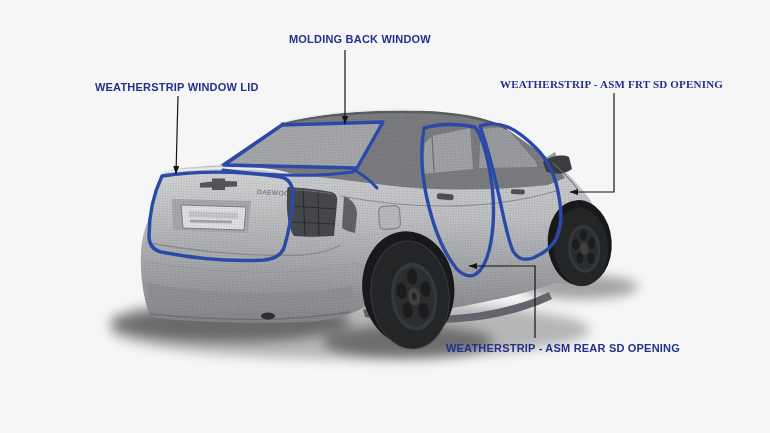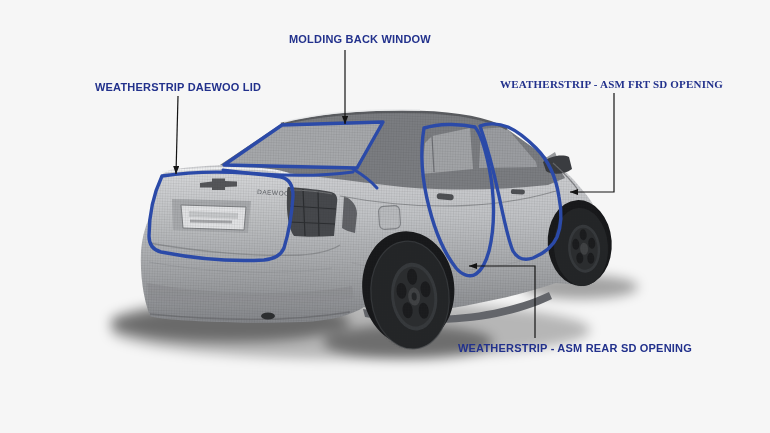--- a/index.html
+++ b/index.html
@@ -10,21 +10,21 @@
     position:absolute;
     font:700 11px/1.2 "Liberation Sans",sans-serif;
     color:#22318c;
     letter-spacing:.2px;
     white-space:nowrap;
     cursor:pointer;
   }
   .co1{left:289px;top:33px;}
   .co2{left:95px;top:81px;}
   .co3{left:500px;top:78px;font-family:Liberation Serif, serif;}
-  .co4{left:446px;top:342px;margin-left:12px;}
+  .co4{left:446px;top:342px;}
 </style>
 </head>
 <body>
 
 <div class="stage">
 
 <svg width="770" height="433" viewBox="0 0 770 433">
   <defs>
     <linearGradient id="bodyGrad" x1="0" y1="0" x2="0" y2="1">
       <stop offset="0" stop-color="#d8d9db"></stop>
@@ -158,17 +158,17 @@
 
   <g fill="none" stroke="#141414" stroke-width="1.2">
     <path d="M345,50 L345,124" marker-end="url(#arrh)"></path>
     <path d="M178,96 L176,174" marker-end="url(#arrh)"></path>
     <path d="M614,93 L614,192 L570,192" marker-end="url(#arrh)"></path>
     <path d="M535,338 L535,266 L469,266" marker-end="url(#arrh)"></path>
   </g>
 </svg>
 
 <div class="callout co1">MOLDING BACK WINDOW</div>
-<div class="callout co2">WEATHERSTRIP DAEWOO LID</div>
+<div class="callout co2">WEATHERSTRIP WINDOW LID</div>
 <div class="callout co3">WEATHERSTRIP - ASM FRT SD OPENING</div>
 <div class="callout co4">WEATHERSTRIP - ASM REAR SD OPENING</div>
 
 </div>
 
 </body></html>

